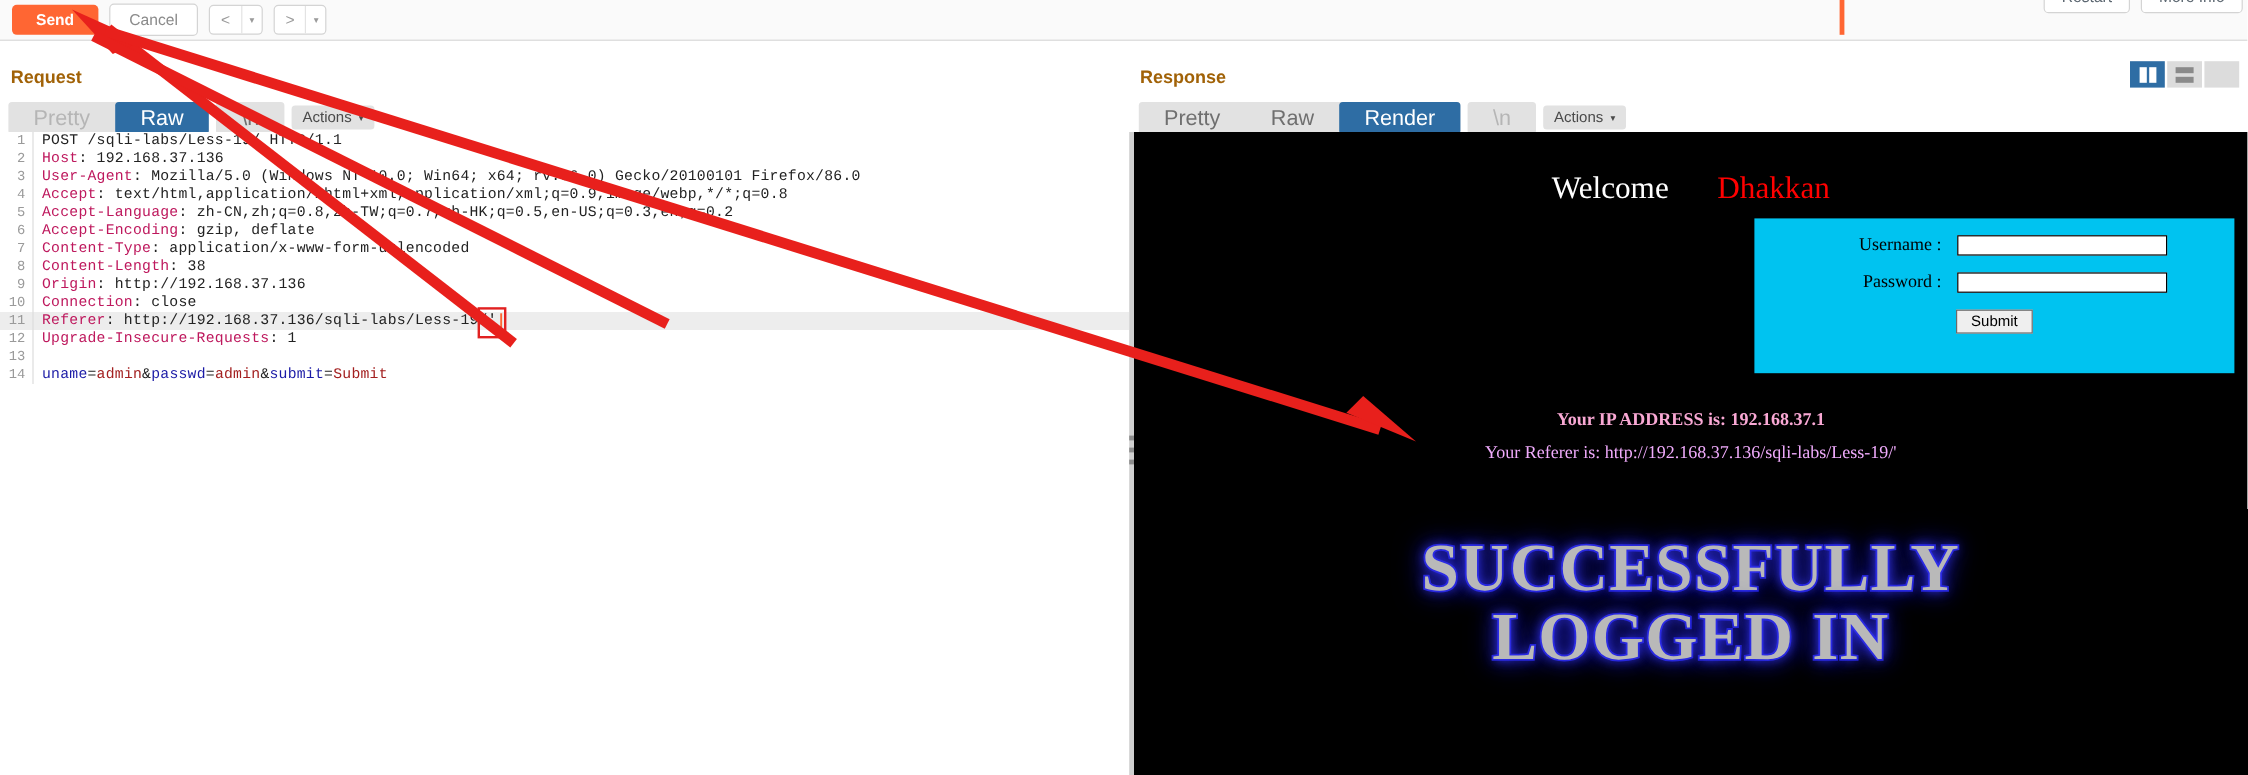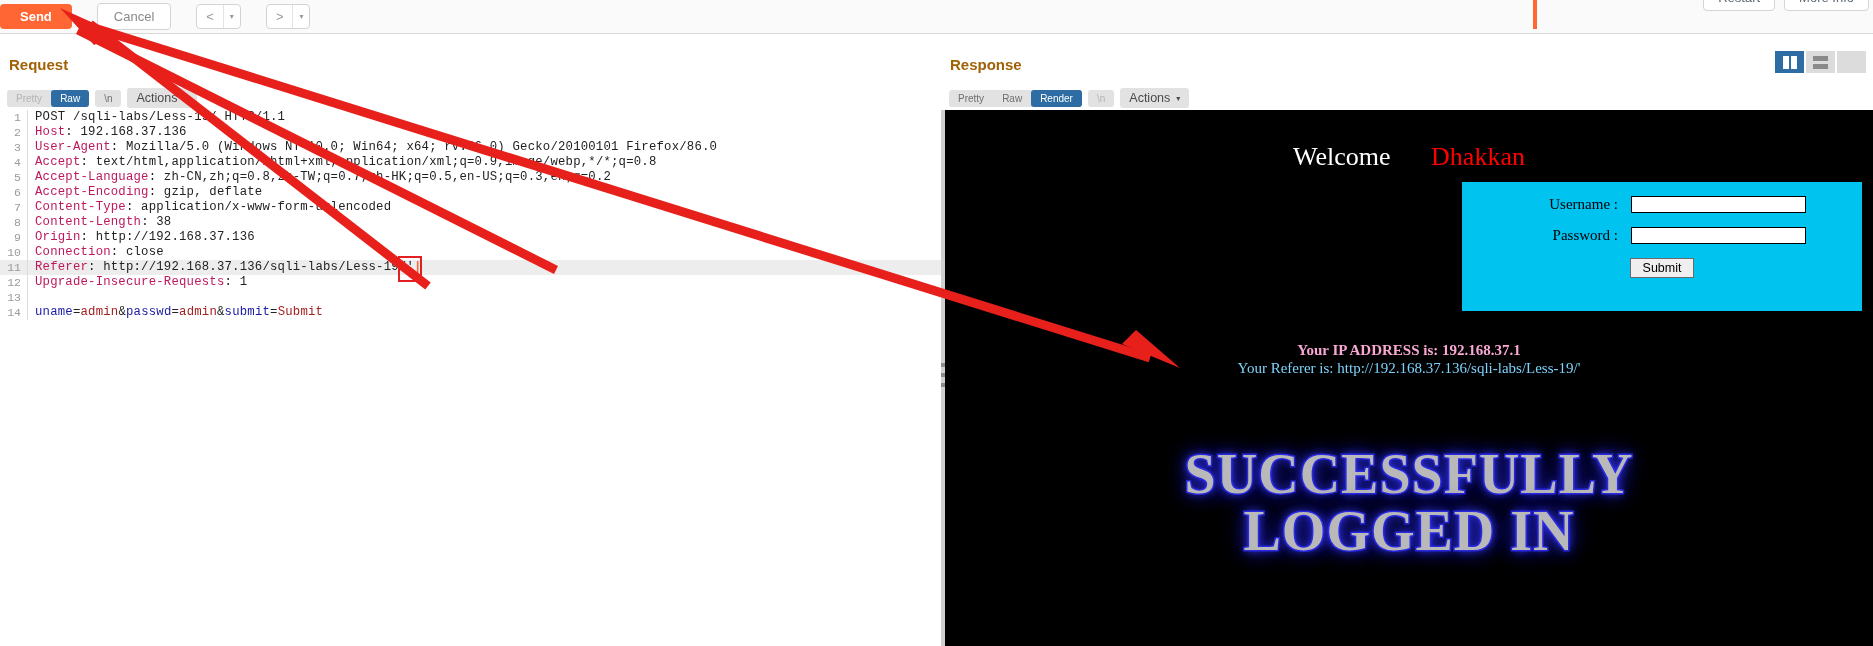--- a/index.html
+++ b/index.html
@@ -8,21 +8,21 @@
     width: 1873px; height: 646px;
     overflow: hidden;
     background: #ffffff;
     font-family: "Liberation Sans", sans-serif;
   }
   #app { position: relative; width: 1873px; height: 646px; background: #fff; }
 
   
   .toolbar {
     position: absolute; left: 0; top: 0; width: 1873px; height: 33px;
-    background: #fafafa; display: flex; align-items: center; padding-left: 0; gap: 16px;
+    background: #fafafa; display: flex; align-items: center; padding-left: 10px;
   }
   .btn-send {
     background: #f63; color: #fff; border: none; border-radius: 4px;
     font-size: 13px; font-weight: bold; padding: 5px 20px; cursor: pointer;
     font-family: "Liberation Sans", sans-serif;
   }
   .btn-plain {
     background: #fff; color: #8a8a8a; border: 1px solid #d4d4d4; border-radius: 4px;
     font-size: 13px; padding: 5px 16px; margin-left: 9px; cursor: pointer;
     font-family: "Liberation Sans", sans-serif;
@@ -58,21 +58,21 @@
     font-family: "Liberation Sans", sans-serif;
   }
   #req-title { left: 9px; top: 56px; }
   #res-title { left: 950px; top: 56px; }
 
   .tabrow { position: absolute; display: flex; align-items: center; height: 22px; }
   #req-tabs { left: 7px; top: 87px; }
   #res-tabs { left: 949px; top: 87px; }
   .tabgroup { display: flex; align-items: center; background: #e2e2e2; border-radius: 3px; }
   .tab {
-    font-size: 10px; color: #6f6f6f; padding: 3px 9px; cursor: pointer;
+    font-size: 18px; color: #6f6f6f; padding: 3px 21px; cursor: pointer;
     font-family: "Liberation Sans", sans-serif; border-radius: 3px;
   }
   .tab.active { background: #2e6da4; color: #fff; }
   .tab.dim { color: #b5b5b5; }
   .tabsep { width: 6px; }
   .tab-actions {
     font-size: 12.5px; color: #4a4a4a; padding: 3px 9px; cursor: pointer;
     background: #e2e2e2; border-radius: 3px; display: flex; align-items: center; gap: 6px;
     font-family: "Liberation Sans", sans-serif;
   }
@@ -159,22 +159,22 @@
   .lsubmit-wrap { display: flex; justify-content: center; margin-top: 14px; }
   .lsubmit {
     font-family: "Liberation Sans", sans-serif; font-size: 12.5px; color: #000;
     background: #efefef; border: 1px solid #6b6b6b; padding: 2px 12px; cursor: pointer;
   }
   .ipline {
     position: absolute; left: 0; top: 232px; width: 928px; text-align: center;
     font-family: "Liberation Serif", serif; font-weight: bold; font-size: 15px; color: #f9a8d4;
   }
   .referline {
-    position: absolute; left: 0; top: 250px; width: 928px; text-align: center;
-    font-family: "Liberation Serif", serif; font-size: 15px; color: #7dd3fc;
+    position: absolute; left: 0; top: 260px; width: 928px; text-align: center;
+    font-family: "Liberation Serif", serif; font-size: 15px; color: #f0abfc;
   }
   .sqlerr {
     position: absolute; left: 26px; top: 268px; width: 876px;
     border: 2px solid #e12121; background: #000; padding: 3px 4px 5px 4px;
     font-family: "Liberation Serif", serif; font-weight: bold; font-size: 13.5px;
     color: #ff0; text-align: center; line-height: 16px;
   }
   .successwrap {
     position: absolute; left: 0; top: 336px; width: 928px; text-align: center;
     line-height: 1.02;

